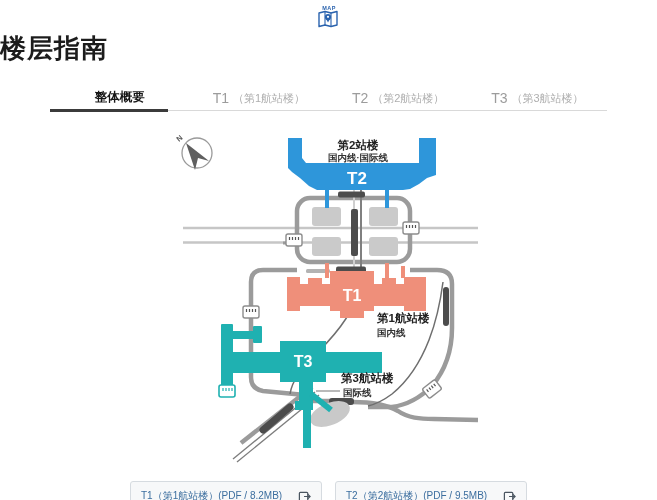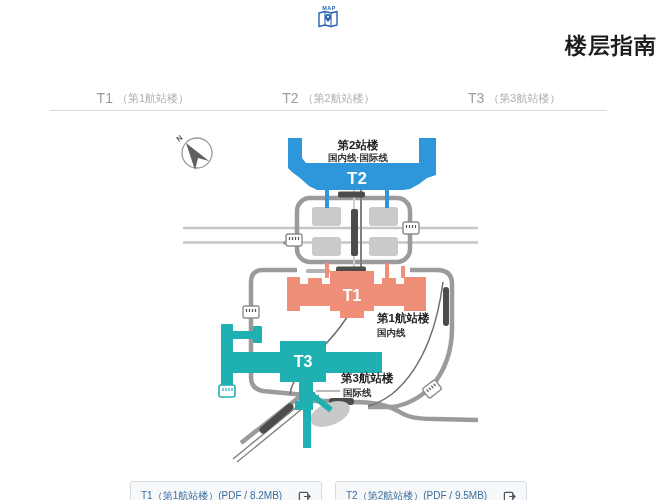--- a/index.html
+++ b/index.html
@@ -2,22 +2,22 @@
 <html><head>
 <meta charset="utf-8">
 <style>
   html,body{margin:0;padding:0;}
   body{
     width:657px;height:500px;position:relative;overflow:hidden;
     background:#ffffff;font-family:"Liberation Sans","DejaVu Sans",sans-serif;
   }
   
   .map-badge{position:absolute;top:3px;left:0;width:100%;text-align:center;}
-  .page-title{position:absolute;top:31px;left:0;width:100%;margin:0;text-align:right;
-    font-size:22px;font-weight:bold;color:#1c1c1c;letter-spacing:1px;}
+  .page-title{position:absolute;top:31px;left:0;width:100%;margin:0;text-align:left;
+    font-size:26px;font-weight:bold;color:#1c1c1c;letter-spacing:1px;}
   
   .tabs{position:absolute;top:87px;left:50px;width:557px;height:23px;display:flex;
     border-bottom:1px solid #d9d9d9;}
   .tab{flex:1;position:relative;display:flex;align-items:flex-end;justify-content:center;
     gap:4px;cursor:pointer;padding-bottom:5px;}
   .tab .code{font-size:14px;color:#9c9c9c;line-height:1;}
   .tab .sub{font-size:11px;color:#aeaeae;line-height:1;padding-bottom:1px;}
   .tab.active .code{font-size:12.5px;font-weight:bold;color:#161616;padding-bottom:2px;}
   .tab.active::after{content:"";position:absolute;left:0;bottom:-2px;width:118px;height:3px;
     background:#3b3b3b;}
@@ -44,20 +44,23 @@
     <path d="M3,10 L9,8.5 L15,10 L21,8.5 L21,22 L15,23.5 L9,22 L3,23.5 Z" fill="#ffffff" stroke="#2a63ae" stroke-width="1.4" stroke-linejoin="round"></path>
     <path d="M9,8.5 V22 M15,10 V23.5" fill="none" stroke="#2a63ae" stroke-width="1.1"></path>
     <circle cx="12" cy="14" r="3.1" fill="#2a63ae"></circle>
     <path d="M9.8,15.6 L14.2,15.6 L12,19.6 Z" fill="#2a63ae"></path>
     <circle cx="12" cy="13.8" r="1.1" fill="#ffffff"></circle>
   </svg>
 </div>
 <h1 class="page-title">楼层指南</h1>
 
 <div class="tabs">
+  <div class="tab active">
+    <span class="code">整体概要</span>
+  </div>
   <div class="tab">
     <span class="code">T1</span>
     <span class="sub">（第1航站楼）</span>
   </div>
   <div class="tab">
     <span class="code">T2</span>
     <span class="sub">（第2航站楼）</span>
   </div>
   <div class="tab">
     <span class="code">T3</span>

